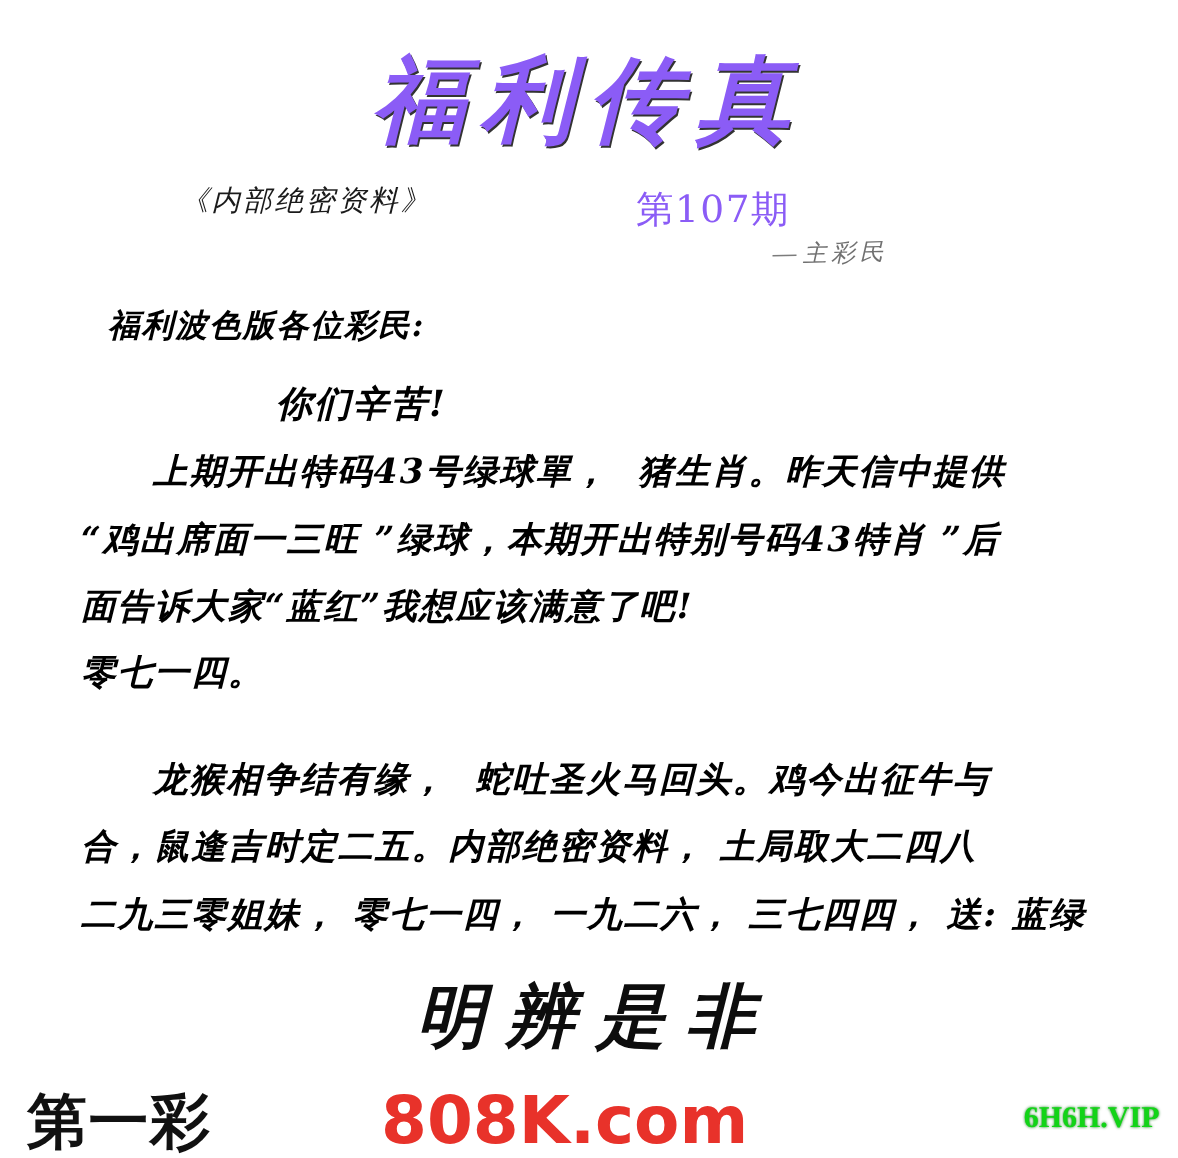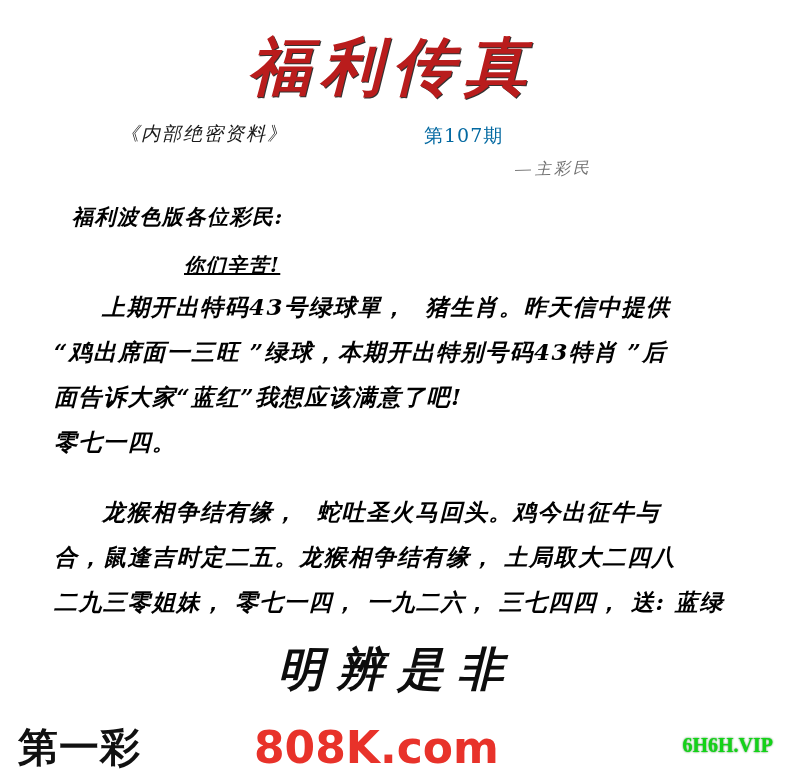--- a/index.html
+++ b/index.html
@@ -20,21 +20,21 @@
     height: 772px;
     background: #ffffff;
   }
   
   .title {
     text-align: center;
     font-family: "DejaVu Serif", serif;
     font-size: 62px;
     font-weight: bold;
     letter-spacing: 10px;
-    color: #b91c1c;
+    color: #8b5cf6;
     padding-top: 34px;
     line-height: 1.05;
     font-style: italic;
     text-shadow: 1px 1px 0 #333;
   }
   
   .subrow {
     position: relative;
     height: 42px;
     margin-top: 22px;
@@ -46,22 +46,22 @@
     font-size: 19px;
     font-style: italic;
     color: #1a1a1a;
     letter-spacing: 2px;
     font-family: "DejaVu Serif", serif;
   }
   .sub-right {
     position: absolute;
     left: 424px;
     top: 2px;
-    font-size: 19px;
-    color: #0369a1;
+    font-size: 25px;
+    color: #8b5cf6;
     letter-spacing: 1px;
     font-family: "DejaVu Serif", serif;
   }
   .signature {
     position: absolute;
     left: 515px;
     top: 38px;
     font-size: 16px;
     color: #3a3a3a;
     letter-spacing: 3px;
@@ -92,23 +92,22 @@
     line-height: 1.95;
     color: #000000;
     white-space: pre;
   }
   .greeting {
     padding-left: 18px;
     font-size: 21px;
   }
   .exclaim {
     padding-left: 130px;
-    font-size: 20px;
+    font-size: 24px;
     margin-top: 8px;
-    text-decoration: underline;
   }
   .indent {
     padding-left: 48px;
   }
   .para-gap {
     margin-top: 26px;
   }
   
   .bottom-phrase {
     margin-top: 14px;
@@ -181,21 +180,21 @@
     <div class="line greeting">福利波色版各位彩民:</div>
 
     <div class="line exclaim">你们辛苦!</div>
 
     <div class="line indent">上期开出特码43号绿球單，  猪生肖。昨天信中提供</div>
     <div class="line">“鸡出席面一三旺 ”绿球，本期开出特别号码43特肖 ”后</div>
     <div class="line">面告诉大家“蓝红”我想应该满意了吧!</div>
     <div class="line">零七一四。</div>
 
     <div class="line indent para-gap">龙猴相争结有缘，  蛇吐圣火马回头。鸡今出征牛与</div>
-    <div class="line">合，鼠逢吉时定二五。龙猴相争结有缘， 土局取大二四八</div>
+    <div class="line">合，鼠逢吉时定二五。内部绝密资料， 土局取大二四八</div>
     <div class="line">二九三零姐妹， 零七一四， 一九二六， 三七四四， 送: 蓝绿</div>
 
   </div>
 
   <div class="bottom-phrase">明辨是非</div>
 
   <div class="footer">
     <div class="footer-brand">第一彩</div>
     <div class="footer-url">808K.com</div>
     <div class="footer-badge">6H6H.VIP</div>

